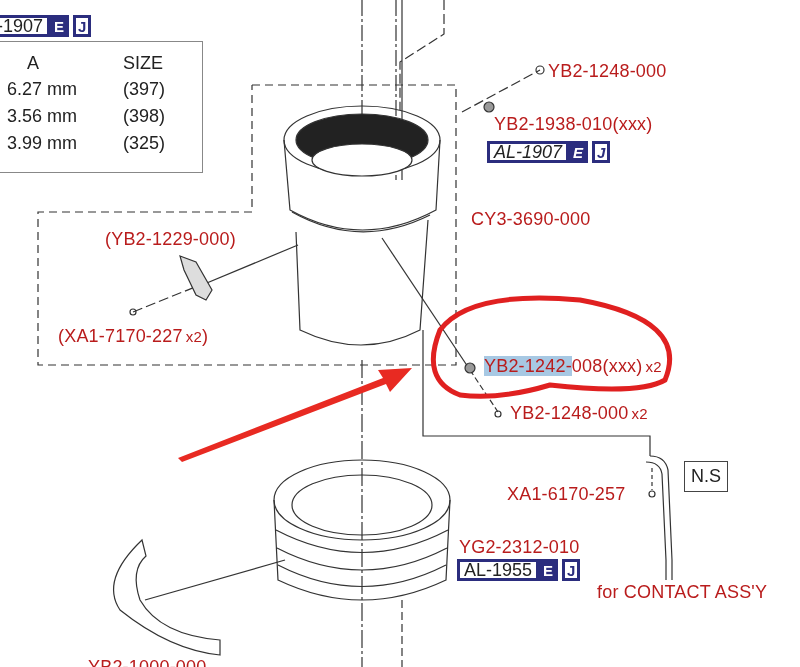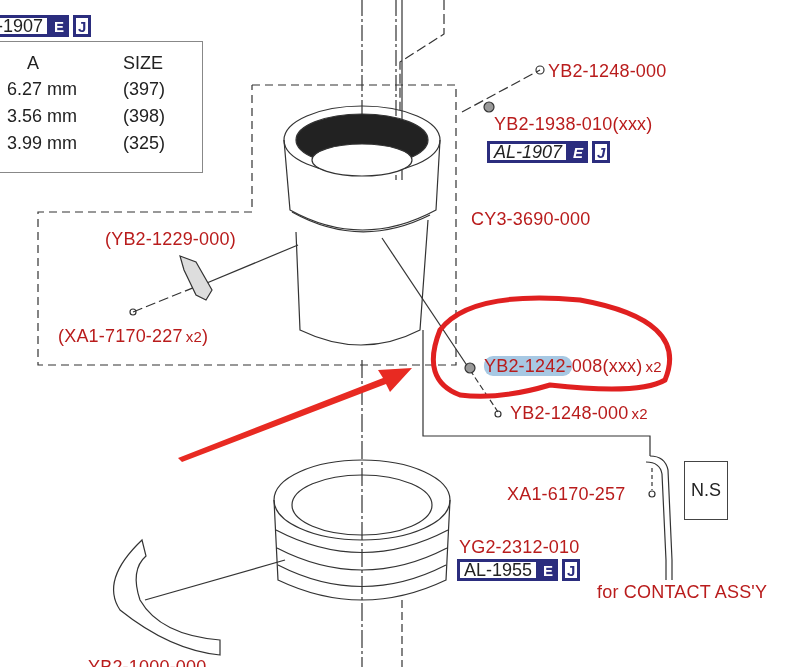--- a/index.html
+++ b/index.html
@@ -7,22 +7,22 @@
          font-family:"Liberation Sans", sans-serif; color:#222; }
   .lbl { position:absolute; font-size:18px; line-height:20px; white-space:nowrap; color:#b91c1c; letter-spacing:0.2px; }
   .x2 { font-size:15px; margin-left:3px; }
   .badge { position:absolute; display:flex; align-items:stretch; height:22px; }
   .badge .code { background:#fff; border:3px solid #2b2d7e; padding:0 4px; font-size:18px; line-height:16px; color:#222; display:flex; align-items:center; }
   .badge .e { background:#2b2d7e; color:#fff; font-weight:bold; font-size:15px; width:20px; display:flex; align-items:center; justify-content:center; margin-left:-1px; }
   .badge .j { background:#2b2d7e; color:#fff; font-weight:bold; font-size:15px; width:18px; display:flex; align-items:center; justify-content:center; margin-left:4px; border:3px solid #2b2d7e; box-sizing:border-box; }
   .badge .j span { background:#fff; color:#2b2d7e; width:100%; height:100%; display:flex; align-items:center; justify-content:center; }
   .table { position:absolute; left:-2px; top:41px; width:203px; height:130px; border:1.5px solid #888; background:#fff; }
   .table .row { position:absolute; font-size:18px; color:#222; }
-  .ns { position:absolute; left:684px; top:461px; border:1.5px solid #444; padding:18px 6px; font-size:18px; }
-  .hl { background:#a7c8e3;border-radius:9px; }
+  .ns { position:absolute; left:684px; top:461px; border:1.5px solid #444; padding:4px 6px; font-size:18px; }
+  .hl { background:#a7c8e3; }
   svg { position:absolute; left:0; top:0; }
 </style>
 </head>
 <body>
 
 <svg width="800" height="667" viewBox="0 0 800 667">
   <g fill="none" stroke="#333" stroke-width="1.2">
 
     <line x1="362" y1="0" x2="362" y2="120" stroke-dasharray="16 3 3 3"></line>
     <line x1="396" y1="0" x2="396" y2="180" stroke-dasharray="16 3 3 3"></line>

